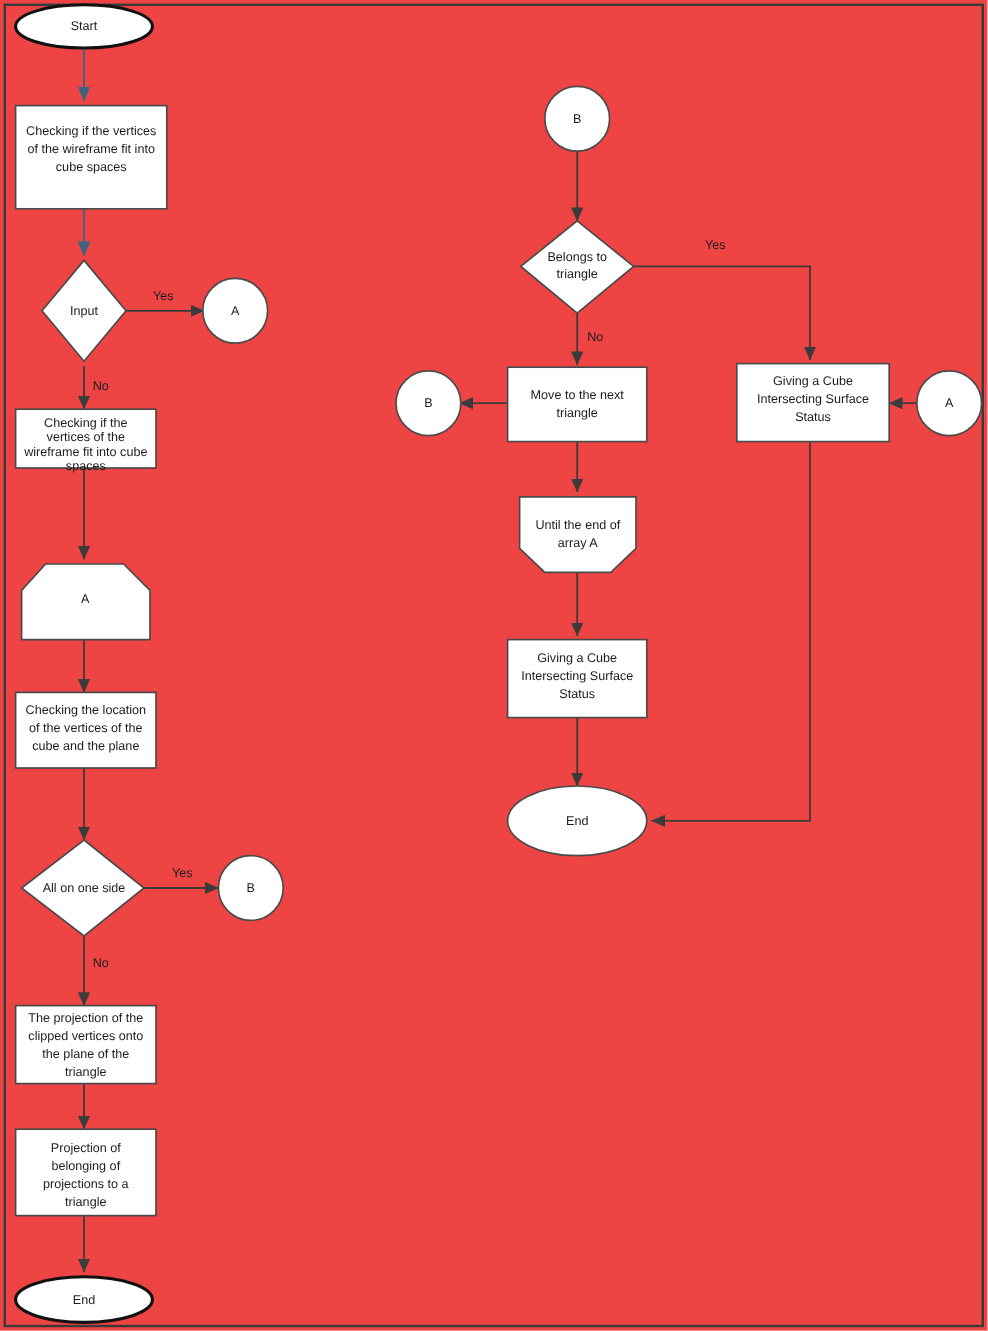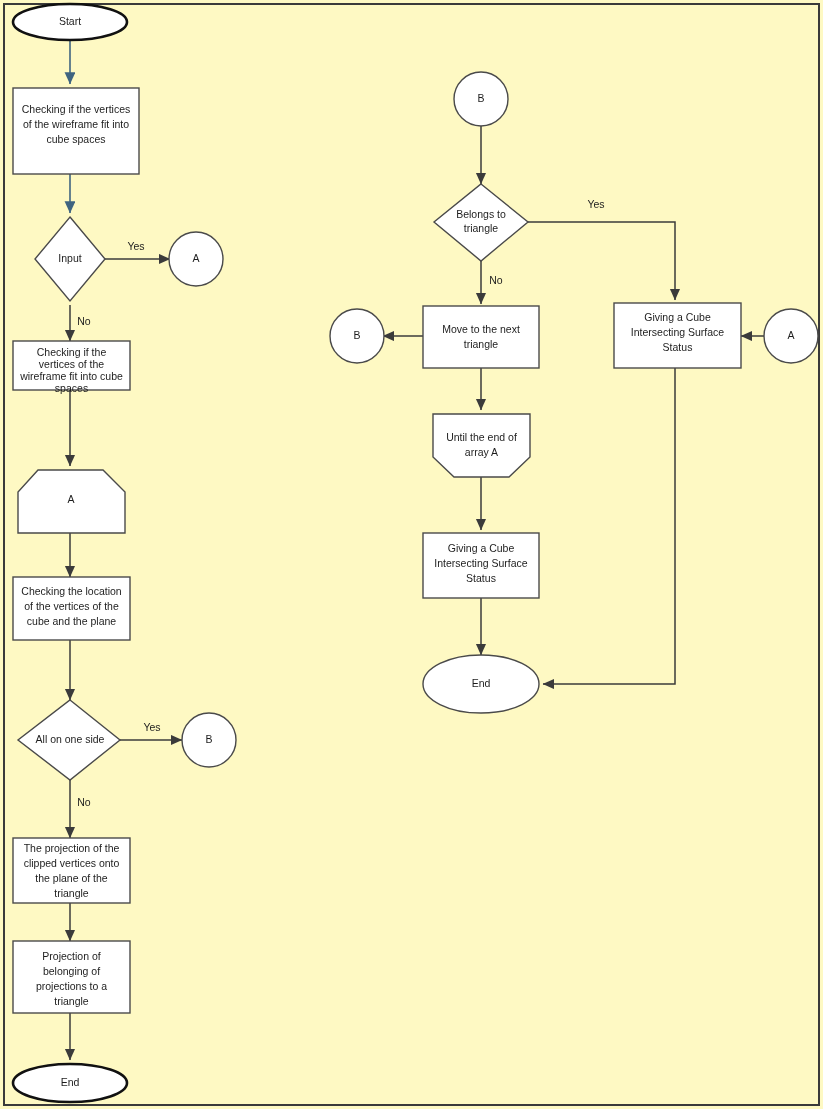--- a/index.html
+++ b/index.html
@@ -4,21 +4,21 @@
 <style>
   html, body {
     margin: 0;
     padding: 0;
     background: #ffffff;
   }
   #page {
     position: relative;
     width: 823px;
     height: 1109px;
-    background: #fef9c3;
+    background: #ef4444;
     box-sizing: border-box;
     overflow: hidden;
     font-family: "Liberation Sans", sans-serif;
   }
   #frame {
     position: absolute;
     left: 3px;
     top: 3px;
     width: 817px;
     height: 1103px;

